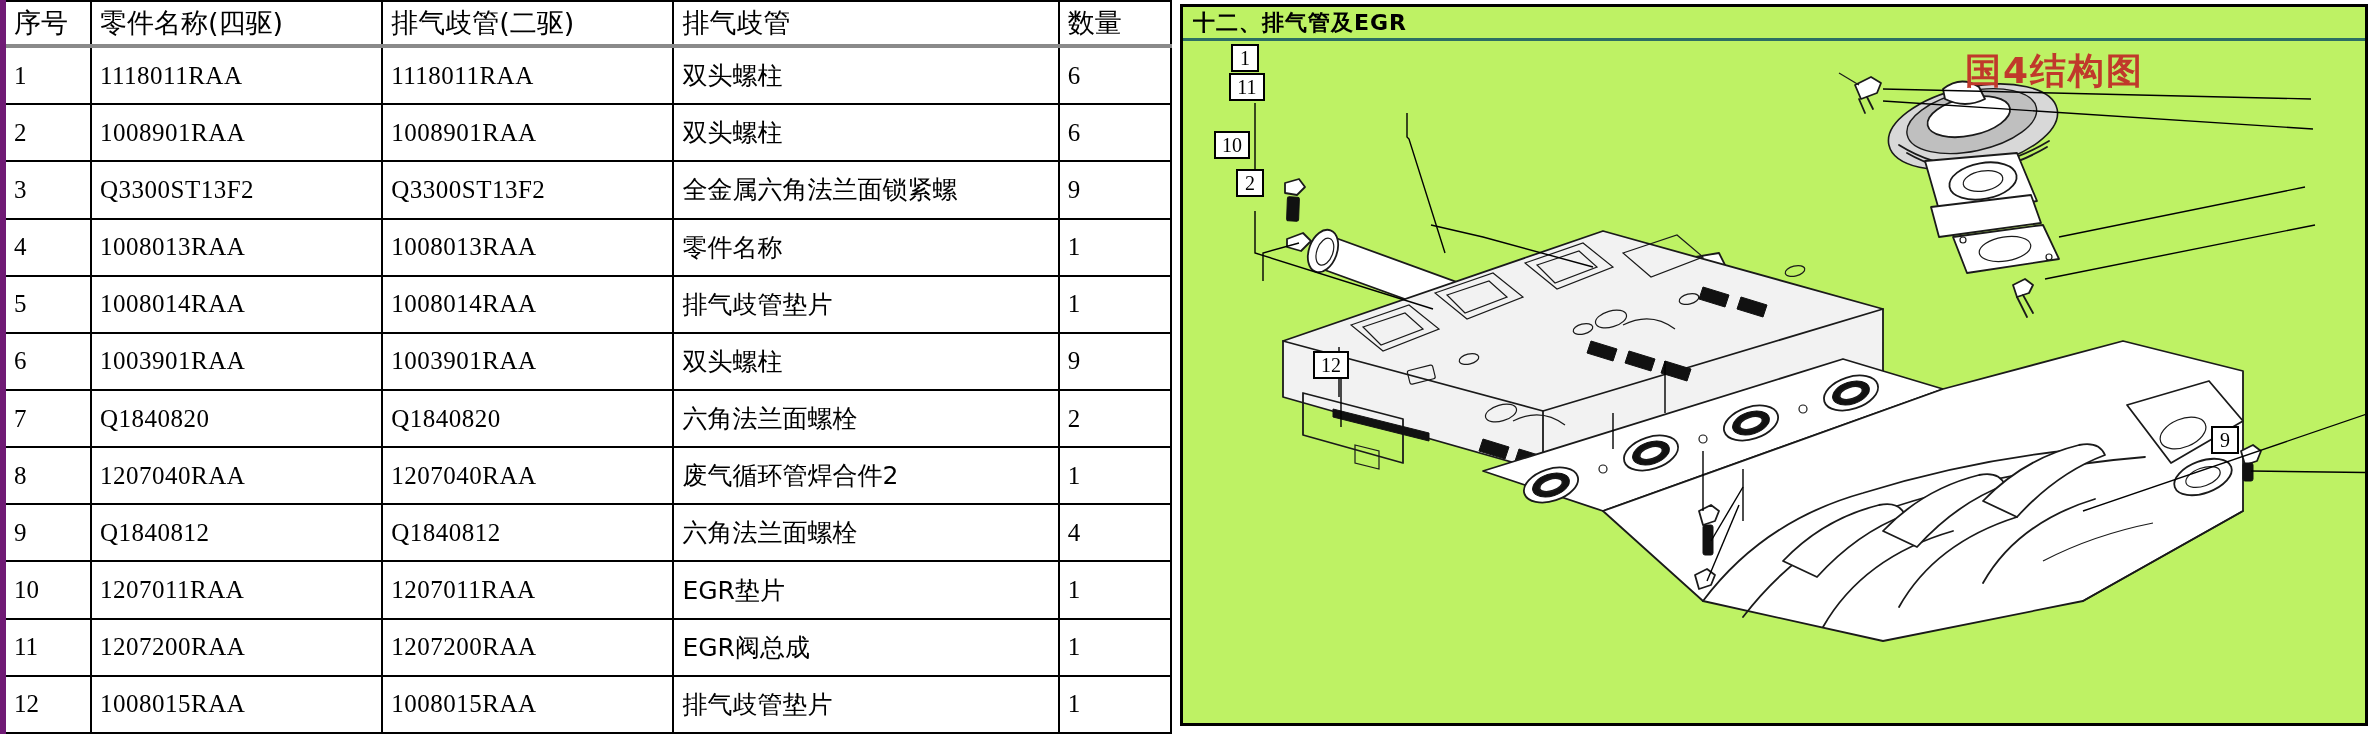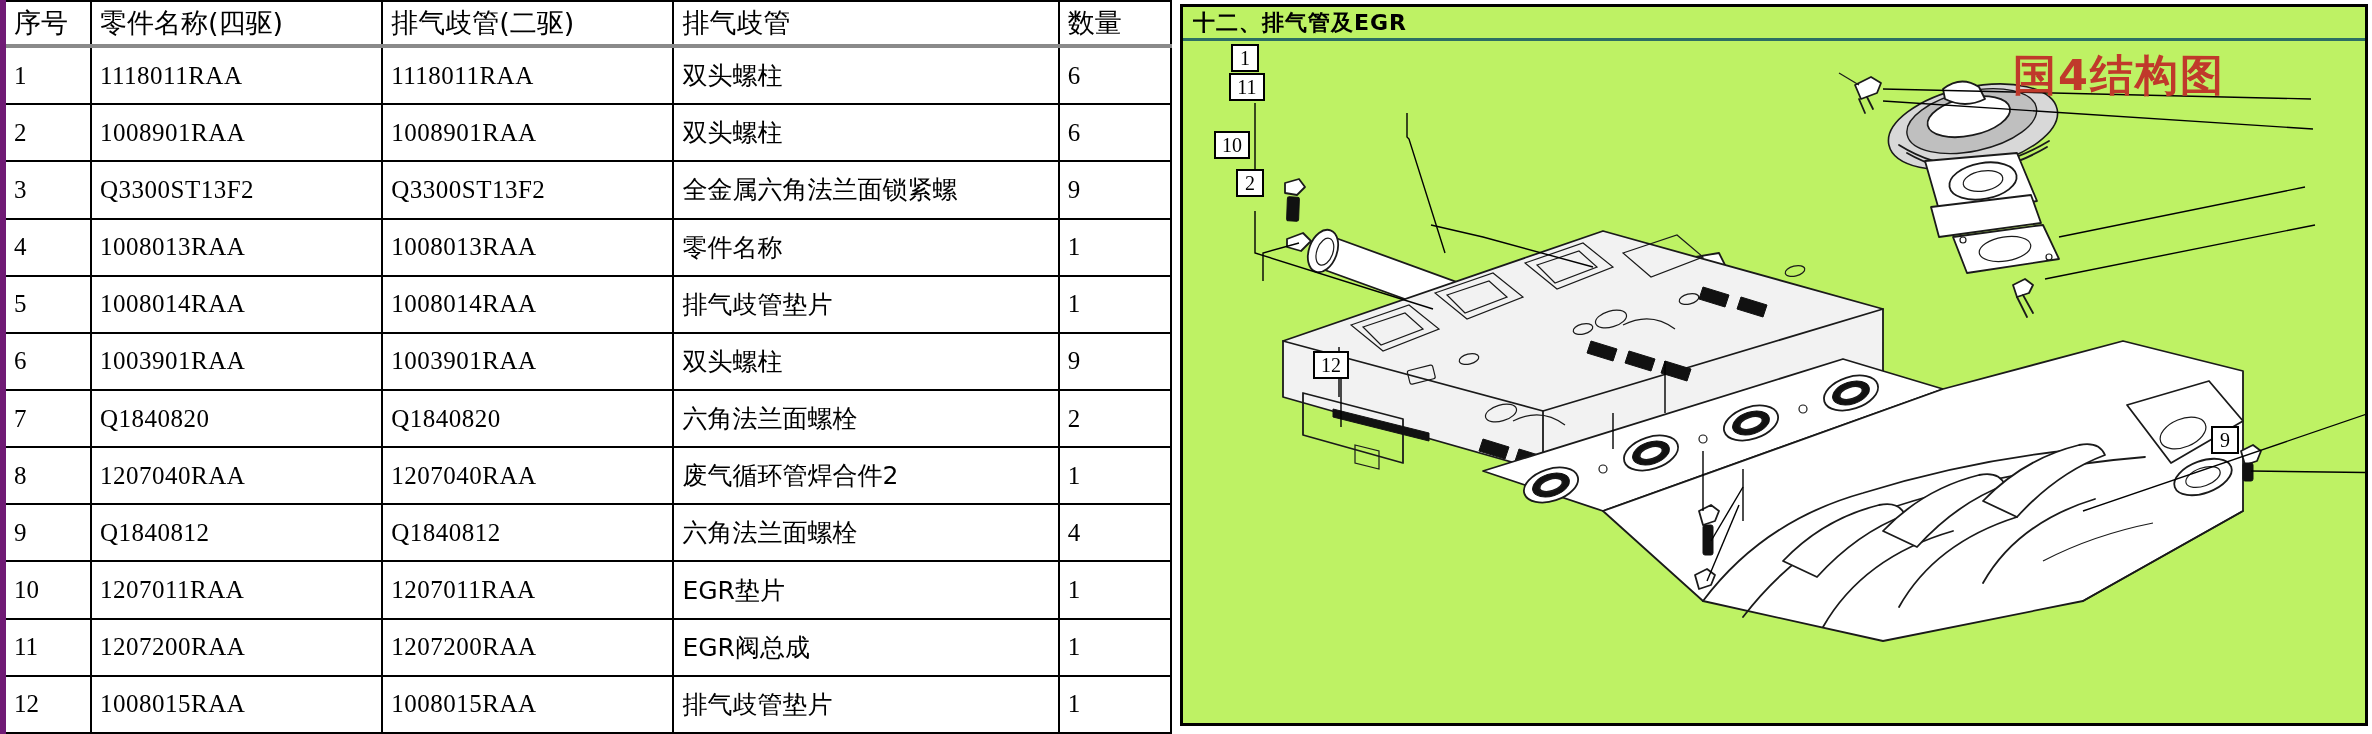--- a/index.html
+++ b/index.html
@@ -68,23 +68,23 @@
     font-family:"DejaVu Sans","Liberation Sans",sans-serif;
     font-weight:bold;font-size:22px;
     line-height:32px;padding-left:10px;
     letter-spacing:1px;
   }
   #diagram-body{
     position:absolute;left:0;top:34px;width:100%;height:685px;
   }
   #diagram-svg{display:block;width:100%;height:100%;}
   #red-note{
-    position:absolute;left:830px;top:40px;
+    position:absolute;left:782px;top:40px;
     font-family:"DejaVu Sans","Liberation Sans",sans-serif;
-    font-size:43px;font-weight:bold;
+    font-size:36px;font-weight:bold;
     color:#c0392b;
     letter-spacing:2px;
     white-space:nowrap;
   }
   .callout-box{fill:#fff;stroke:#000;stroke-width:2;}
   .callout-txt{
     font-family:"Liberation Serif","DejaVu Serif",serif;
     font-size:20px;fill:#000;text-anchor:middle;
   }
   .leader{stroke:#000;stroke-width:1.4;fill:none;}

